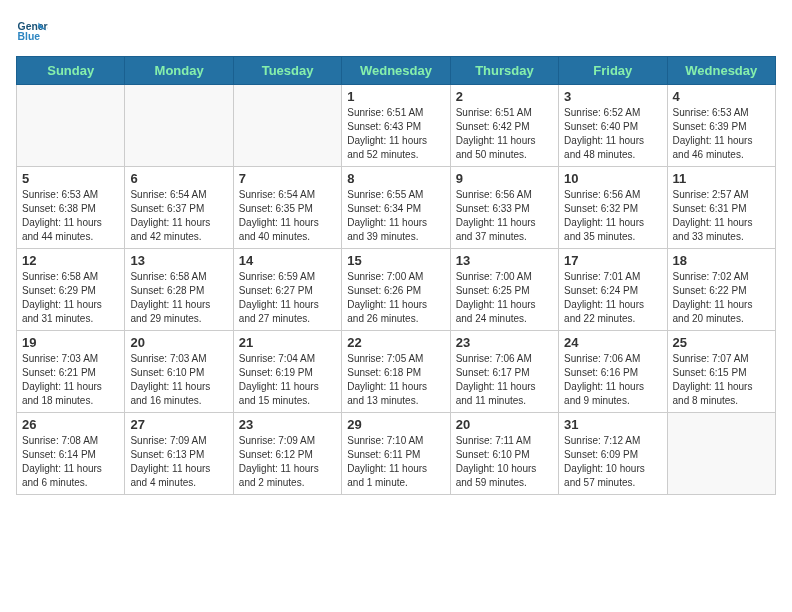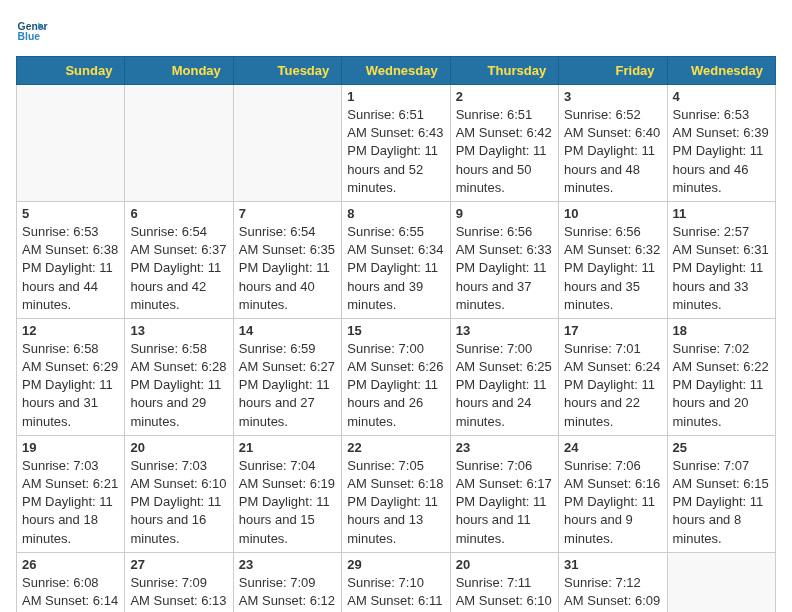--- a/index.html
+++ b/index.html
@@ -37,22 +37,22 @@
       font-size: 15px;
       color: #555;
     }
     .calendar {
       width: 100%;
       border-collapse: collapse;
       border: 1px solid #ccc;
     }
     .calendar th {
       background: #2471a3;
-      color: #fde047;
-      text-align: right;
+      color: #86efac;
+      text-align: center;
       padding: 6px 12px;
       font-size: 13px;
       font-weight: bold;
       border: 1px solid #1a6090;
     }
     .calendar td {
       width: 14.28%;
       vertical-align: top;
       padding: 4px 5px;
       border: 1px solid #ccc;
@@ -64,21 +64,21 @@
     .calendar td.empty {
       background: #f8f8f8;
     }
     .day-num {
       font-size: 13px;
       font-weight: bold;
       margin-bottom: 2px;
       display: block;
     }
     .day-info {
-      font-size: 13px;
+      font-size: 10px;
       line-height: 1.4;
       color: #333;
     }
   </style>
 </head>
 <body>
 
 <div class="header-area">
   <div class="logo">
     <svg class="logo-icon" viewBox="0 0 40 40">
@@ -288,21 +288,21 @@
           <span class="day-num">25</span>
           <div class="day-info">Sunrise: 7:07 AM
 Sunset: 6:15 PM
 Daylight: 11 hours
 and 8 minutes.</div>
         </td>
       </tr>
       <tr>
         <td>
           <span class="day-num">26</span>
-          <div class="day-info">Sunrise: 6:08 AM
+          <div class="day-info">Sunrise: 7:08 AM
 Sunset: 6:14 PM
 Daylight: 11 hours
 and 6 minutes.</div>
         </td>
         <td>
           <span class="day-num">27</span>
           <div class="day-info">Sunrise: 7:09 AM
 Sunset: 6:13 PM
 Daylight: 11 hours
 and 4 minutes.</div>

